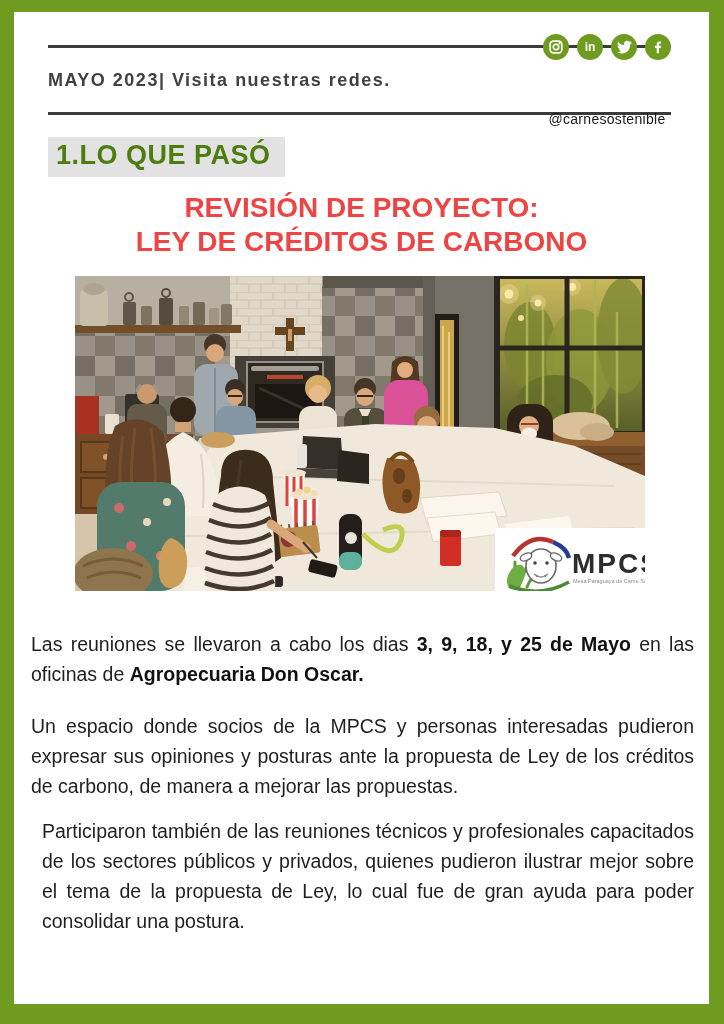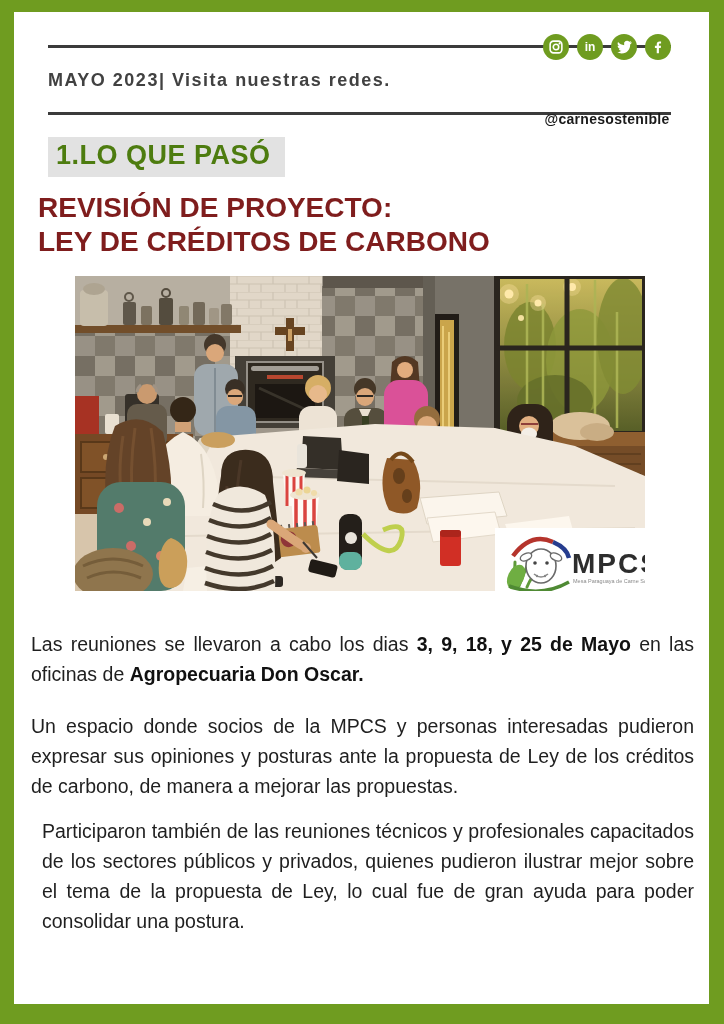--- a/index.html
+++ b/index.html
@@ -30,32 +30,32 @@
     color:#414141;
   }
   .social-block { display:flex; flex-direction:column; align-items:center; gap:19px; }
   .icon-row { display:flex; gap:8px; }
   .soc-icon {
     width:26px; height:26px; border-radius:50%;
     background:#6f9c20; display:flex; align-items:center; justify-content:center;
     cursor:pointer;
   }
   .soc-icon .in-txt { color:#fff; font-weight:bold; font-size:12px; line-height:1; }
-  .handle { font-size:14px; font-weight:bold; color:#1a1a1a; letter-spacing:0.3px;margin-top:32px; }
+  .handle { font-size:14px; font-weight:normal; color:#1a1a1a; letter-spacing:0.3px;margin-top:32px; }
   .badge {
     display:inline-block;
     margin:22px 0 0 34px;
     background:#e2e2e2;
     color:#4d7c0f;
     font-size:27px; font-weight:bold; letter-spacing:0.5px;
     padding:3px 14px 6px 8px;
   }
   .title {
-    text-align:left;
-    font-size:28px; font-weight:800; color:#7f1d1d;
+    text-align:center;
+    font-size:28px; font-weight:800; color:#ef4444;
     line-height:34px;
     margin:14px 24px 0 24px;
   }
   .photo-wrap {
     width:570px; height:315px;
     margin:17px 0 0 61px;
     overflow:hidden;
     background:#8b8981;
   }
   .body-text {

